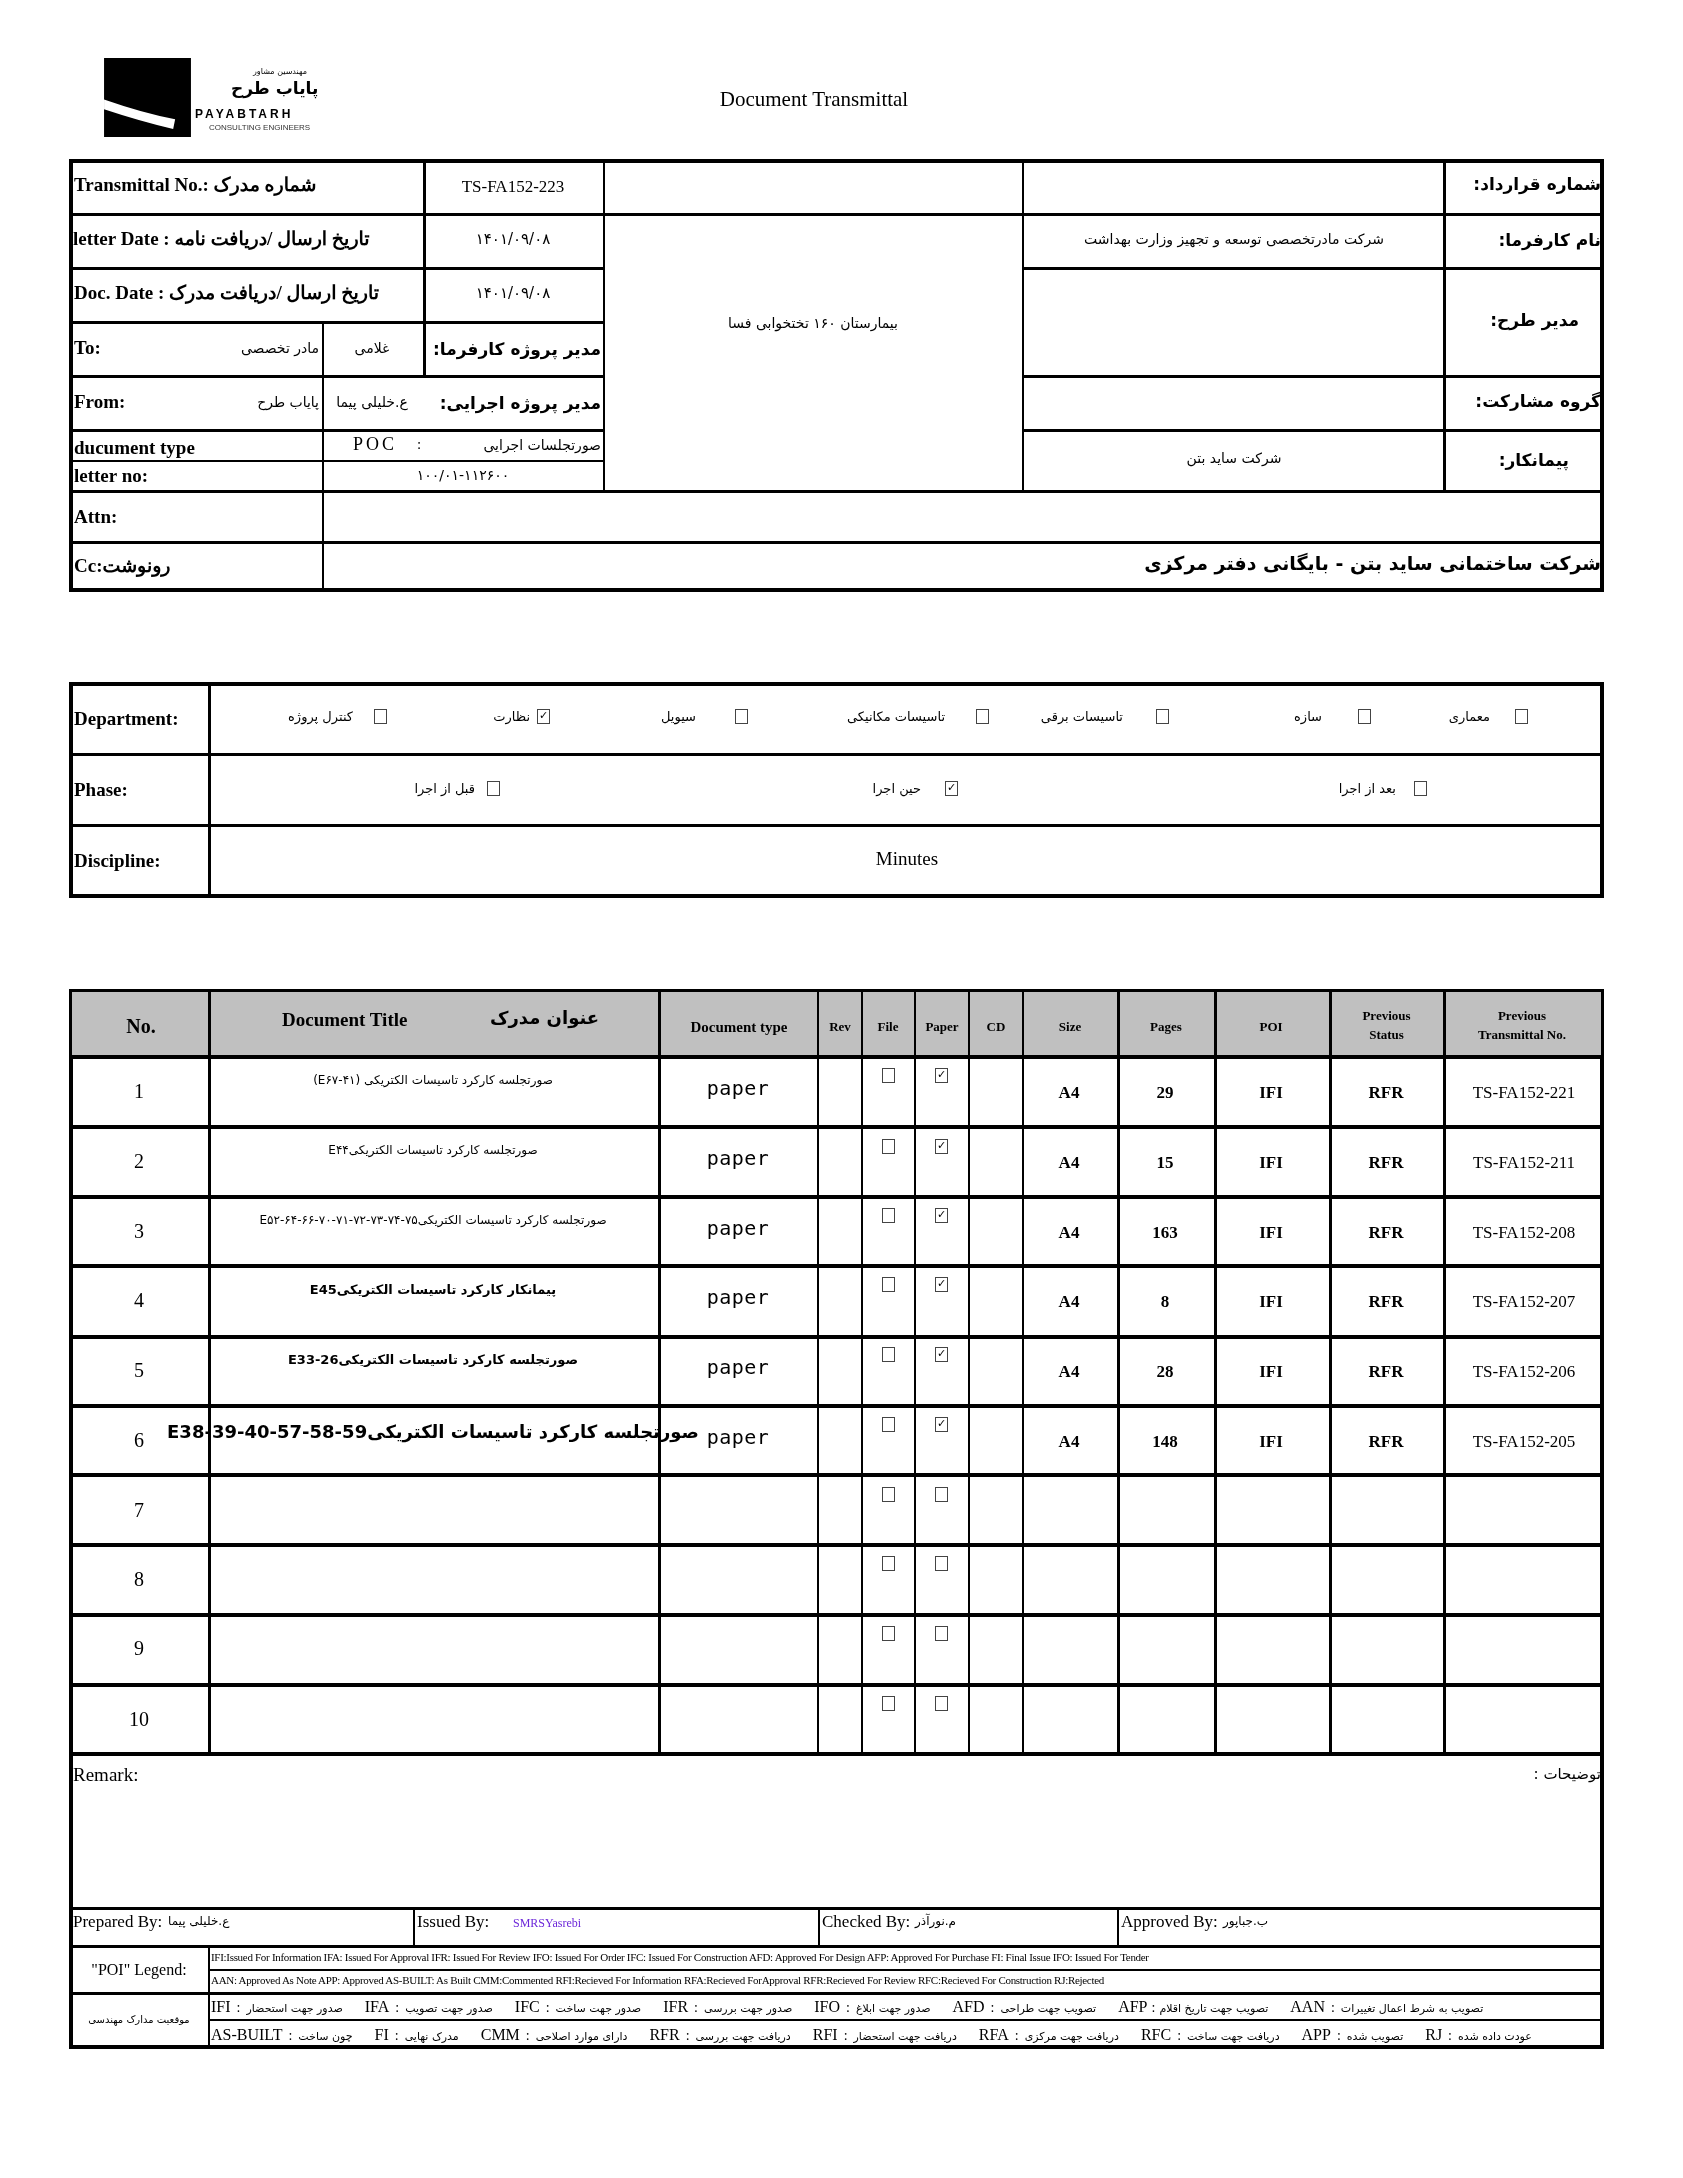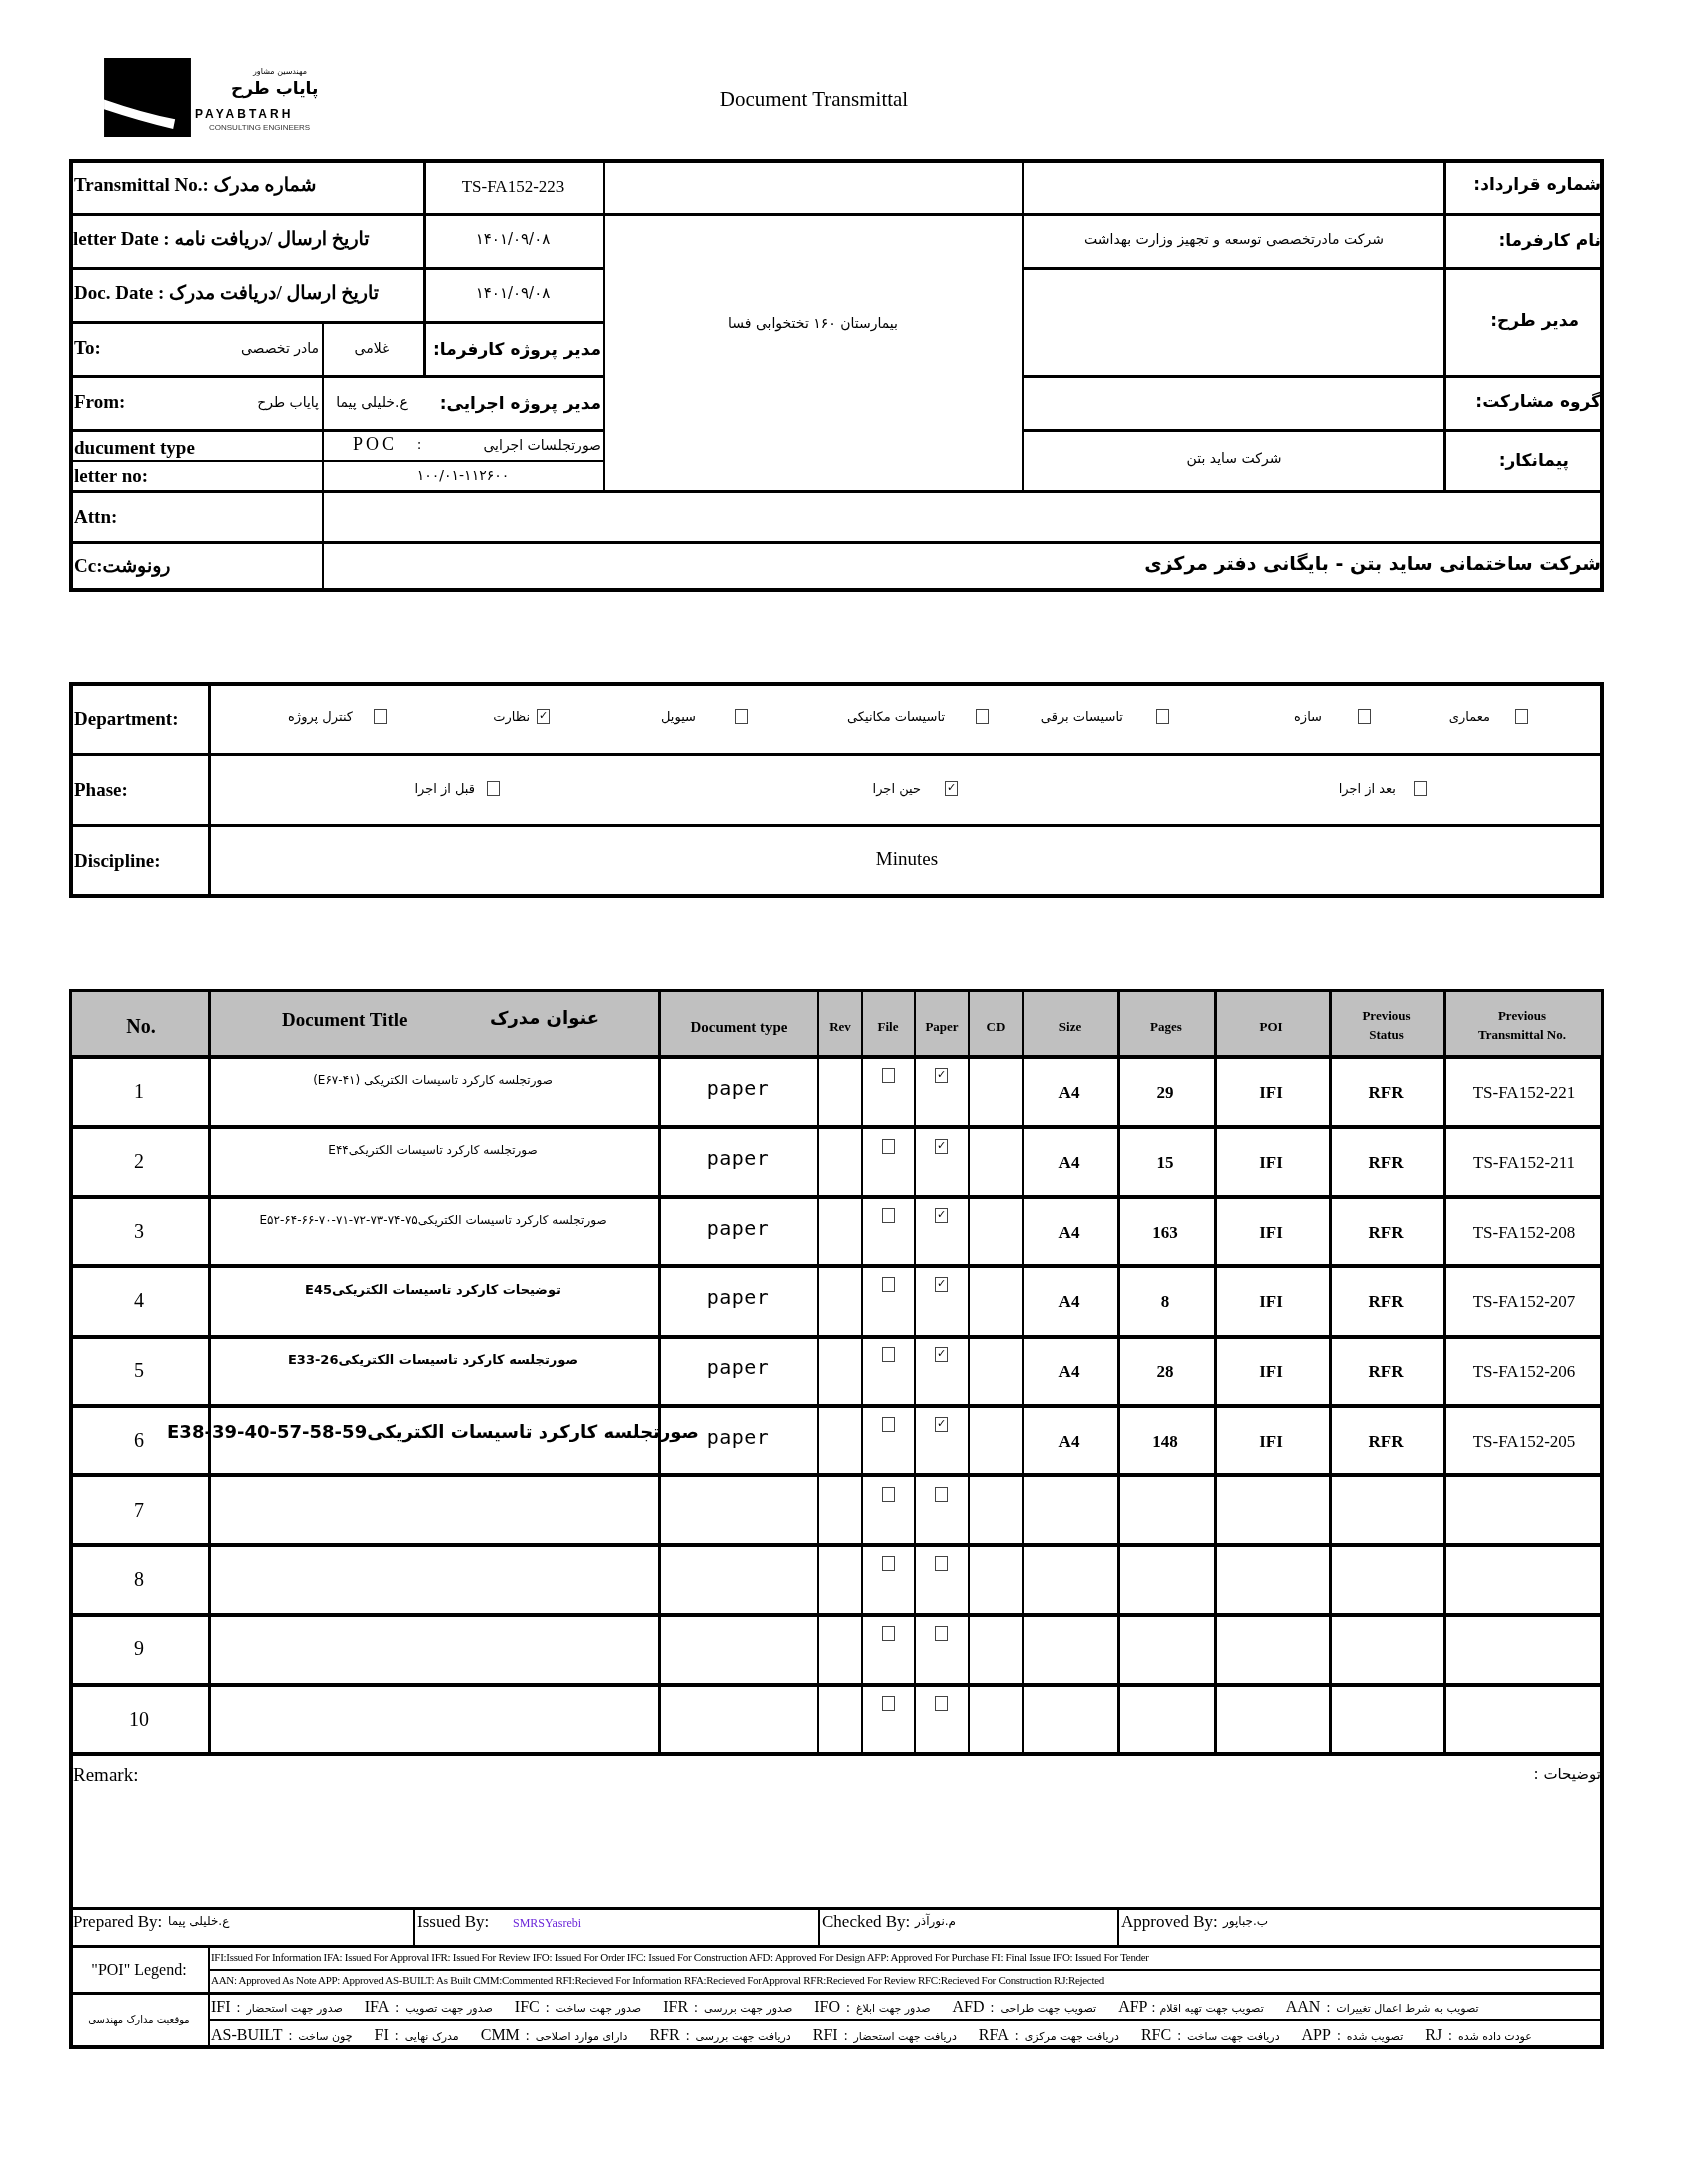--- a/index.html
+++ b/index.html
@@ -202,21 +202,21 @@
     <div class="cb" style="left:882px;top:1208px;"></div>
     <div class="cb" style="left:935px;top:1208px;">✓</div>
     <span class="t center" style="left:995px;top:1224px;font-size:14px;"></span>
     <span class="t center" style="left:1069px;top:1224px;font-size:17px;font-weight:bold;">A4</span>
     <span class="t center" style="left:1165px;top:1224px;font-size:17px;font-weight:bold;">163</span>
     <span class="t center" style="left:1271px;top:1224px;font-size:17px;font-weight:bold;">IFI</span>
     <span class="t center" style="left:1386px;top:1224px;font-size:17px;font-weight:bold;">RFR</span>
     <span class="t center" style="left:1524px;top:1224px;font-size:17px;">TS-FA152-208</span>
     <div class="abs" style="left:69px;top:1266px;width:1535px;height:70px;"></div>
     <span class="t center" style="left:139px;top:1290px;font-size:20px;">4</span>
-    <span class="t center fa" style="left:433px;top:1283px;font-size:13px;font-weight:bold;">توضیحات کارکرد تاسیسات الکتریکیE45</span>
+    <span class="t center fa" style="left:433px;top:1283px;font-size:13px;font-weight:bold;">پیمانکار کارکرد تاسیسات الکتریکیE45</span>
     <span class="t center" style="left:738px;top:1287px;font-size:20px;font-family:&quot;DejaVu Sans Mono&quot;,monospace;letter-spacing:0.5px;">paper</span>
     <span class="t center" style="left:839px;top:1293px;font-size:14px;"></span>
     <div class="cb" style="left:882px;top:1277px;"></div>
     <div class="cb" style="left:935px;top:1277px;">✓</div>
     <span class="t center" style="left:995px;top:1293px;font-size:14px;"></span>
     <span class="t center" style="left:1069px;top:1293px;font-size:17px;font-weight:bold;">A4</span>
     <span class="t center" style="left:1165px;top:1293px;font-size:17px;font-weight:bold;">8</span>
     <span class="t center" style="left:1271px;top:1293px;font-size:17px;font-weight:bold;">IFI</span>
     <span class="t center" style="left:1386px;top:1293px;font-size:17px;font-weight:bold;">RFR</span>
     <span class="t center" style="left:1524px;top:1293px;font-size:17px;">TS-FA152-207</span>
@@ -356,21 +356,21 @@
       <span class="fa" style="font-size:11px;">صدور جهت ابلاغ</span>
     </span>
     <span style="display:inline-flex;align-items:baseline;gap:6px;white-space:nowrap;">
       <span style="font-size:16px;">AFD</span>
       <span style="font-size: 14px;">:</span>
       <span class="fa" style="font-size:11px;">تصویب جهت طراحی</span>
     </span>
     <span style="display:inline-flex;align-items:baseline;gap:4px;white-space:nowrap;">
       <span style="font-size:16px;">AFP</span>
       <span style="font-size: 14px;">:</span>
-      <span class="fa" style="font-size:11px;">تصویب جهت تهیه اقلام</span>
+      <span class="fa" style="font-size:11px;">تصویب جهت تاریخ اقلام</span>
     </span>
     <span style="display:inline-flex;align-items:baseline;gap:6px;white-space:nowrap;">
       <span style="font-size:16px;">AAN</span>
       <span style="font-size: 14px;">:</span>
       <span class="fa" style="font-size:11px;">تصویب به شرط اعمال تغییرات</span>
     </span>
   </div>
 <div id="status-line-2" class="abs" style="left:211px;top:2023px;height:24px;display:flex;align-items:center;gap:22px;">
     <span style="display:inline-flex;align-items:baseline;gap:6px;white-space:nowrap;">
       <span style="font-size:16px;">AS-BUILT</span>

